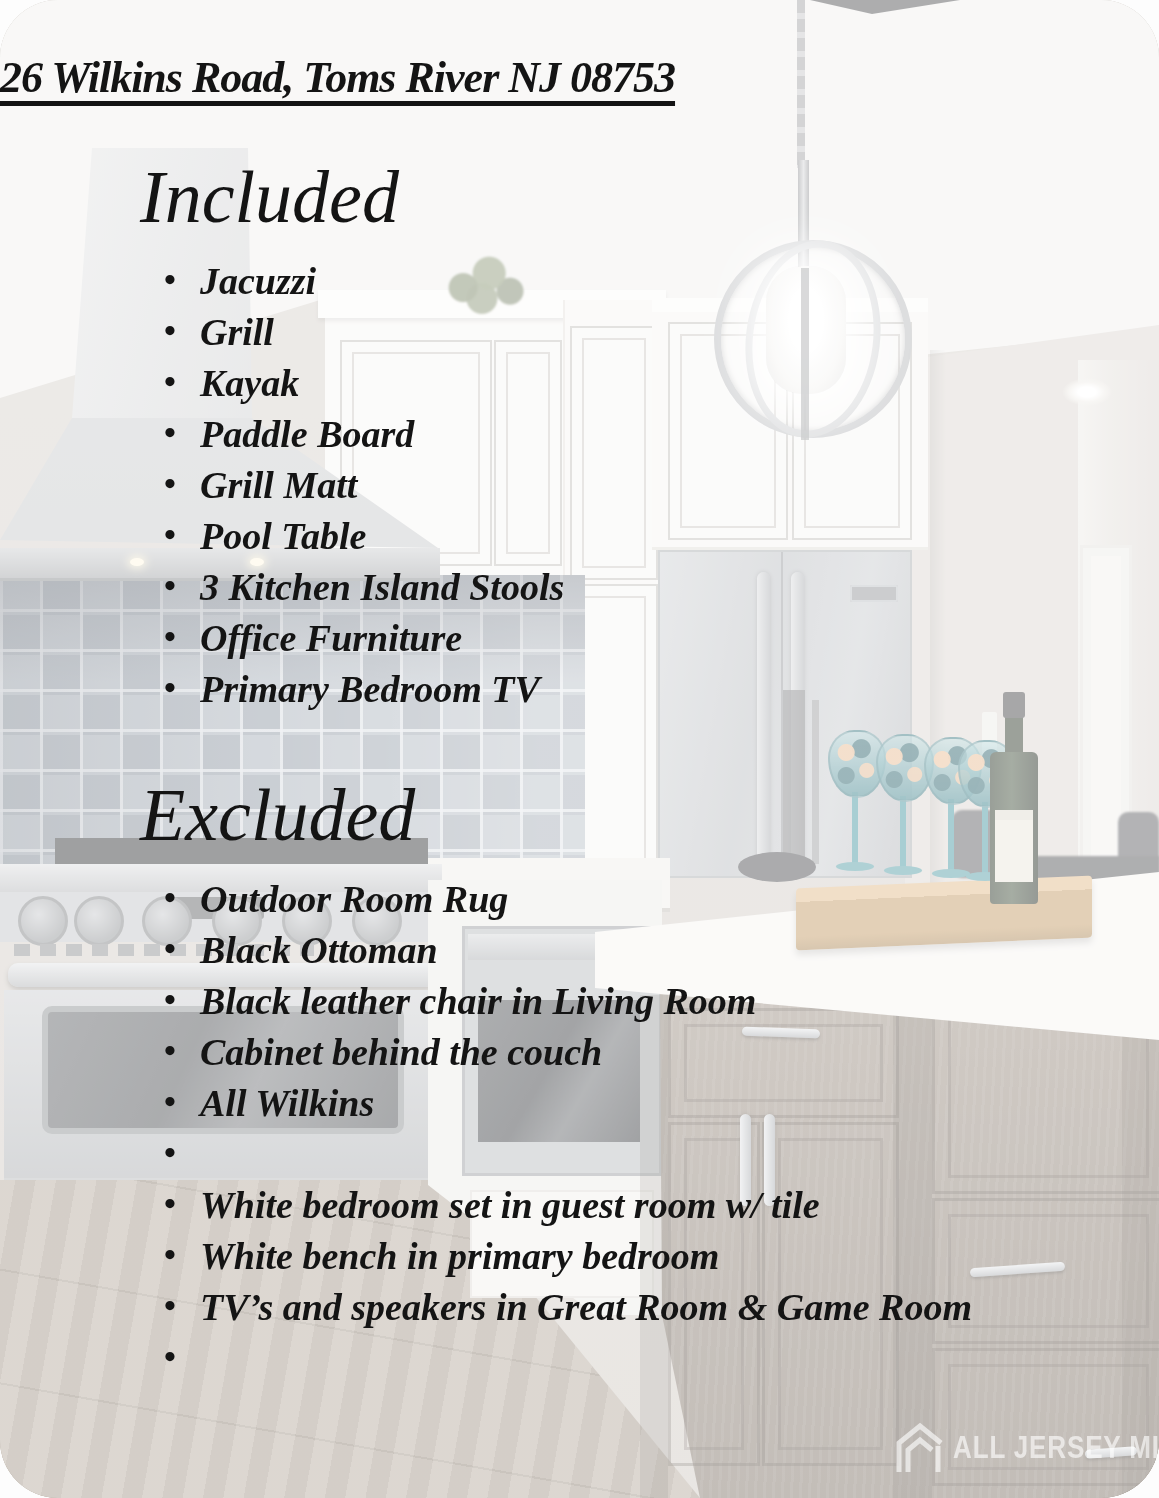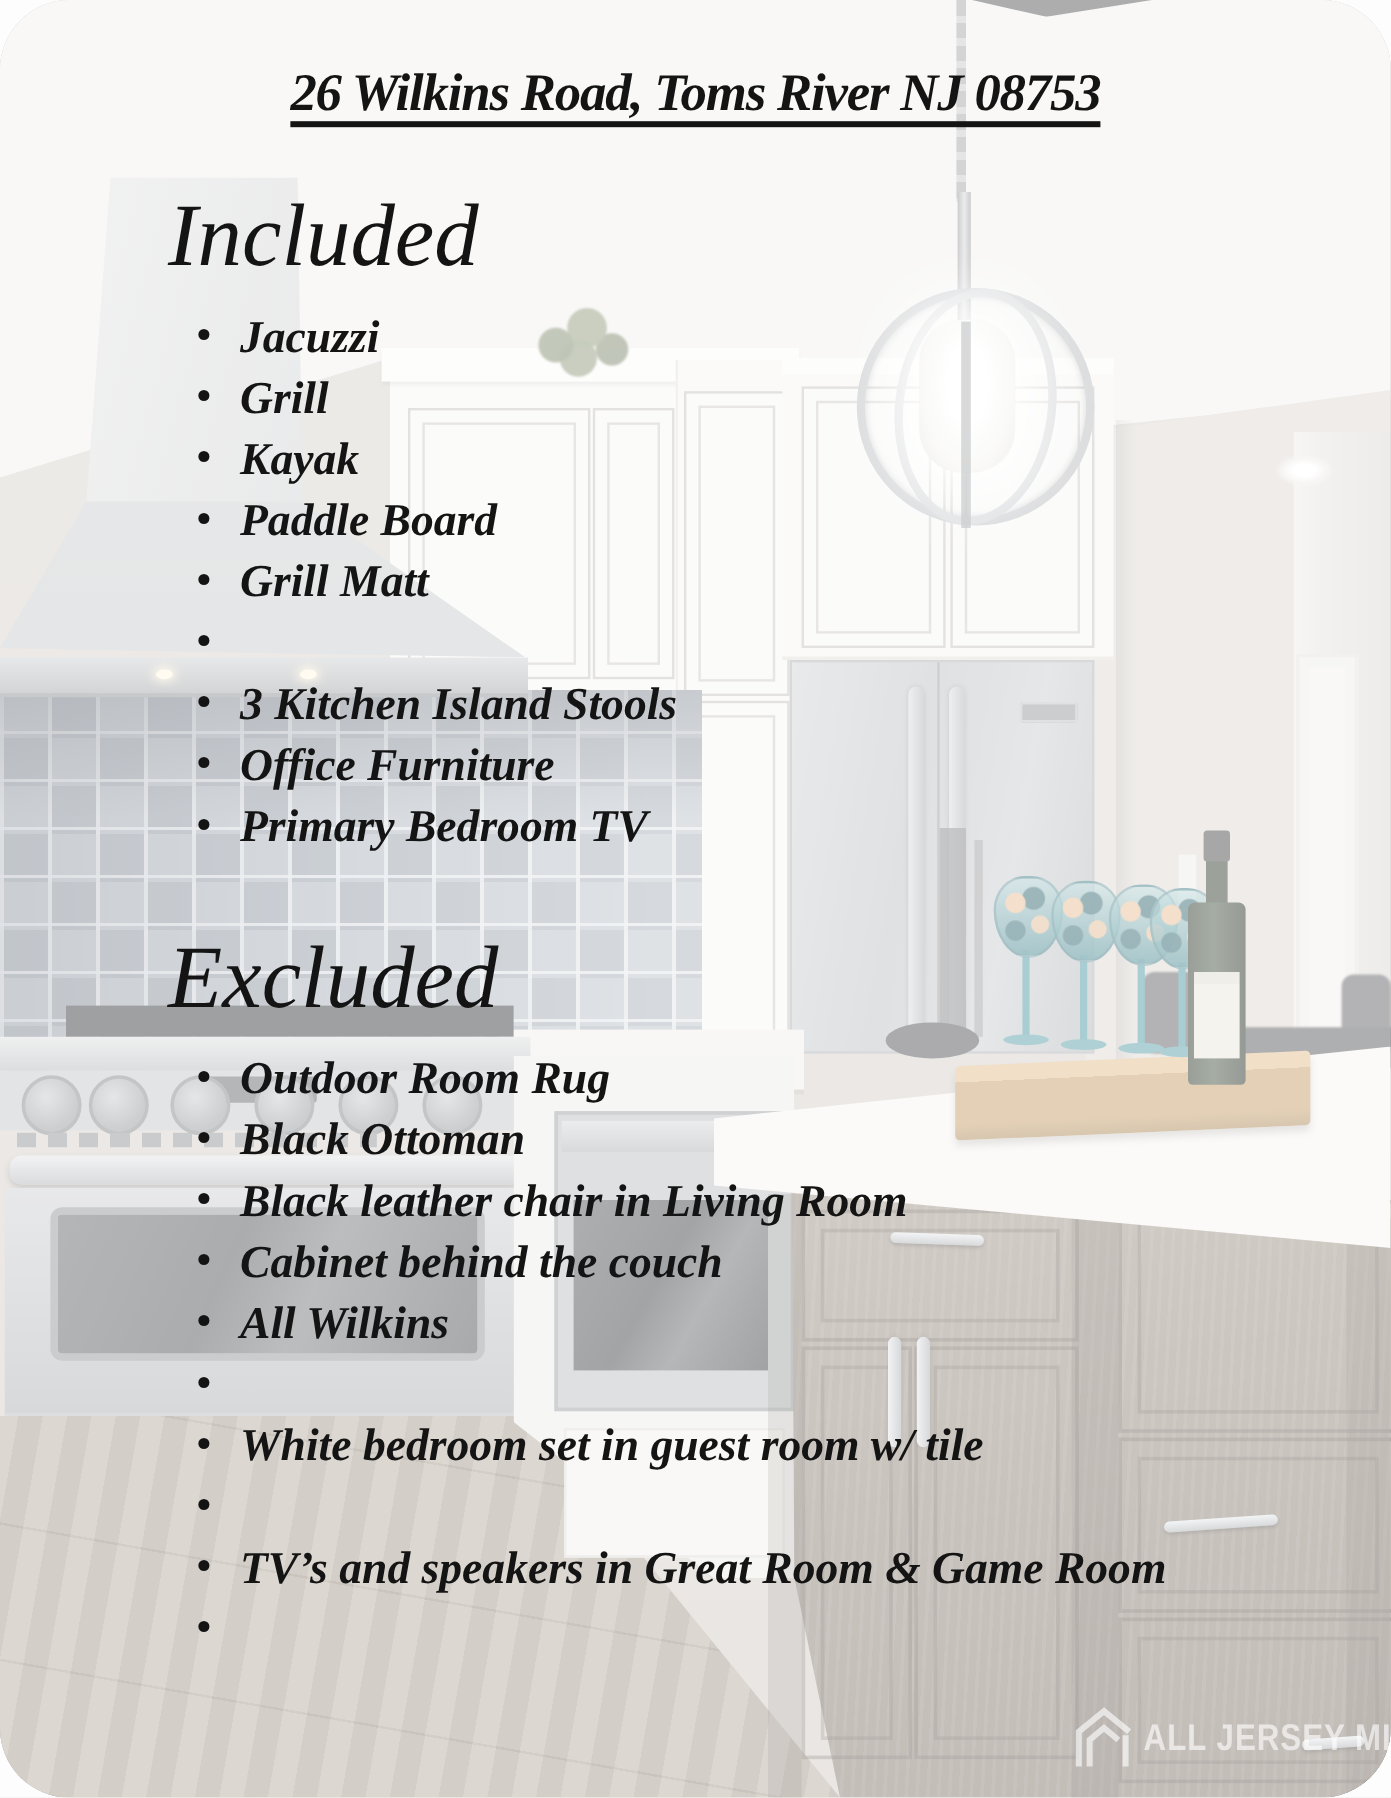--- a/index.html
+++ b/index.html
@@ -201,21 +201,21 @@
     border:7px solid #c0c2c5;transform:rotate(7deg);}
   .shade{left:766px;top:266px;width:80px;height:128px;border-radius:36px;
     background:radial-gradient(ellipse at 50% 42%,#ffffff 28%,#f4f3f1 66%,#dfdedc);
     box-shadow:0 0 44px 20px rgba(255,255,255,.9);}
   .rod-through{left:801px;top:268px;width:8px;height:172px;background:rgba(142,144,147,.75);}
 
   .wash{inset:0;background:rgba(255,255,255,.55);}
 
   
   .content{position:absolute;inset:0;color:var(--c-ink,#141414);}
-  .title{position:absolute;top:52px;left:0;width:100%;text-align:center;
+  .title{position:absolute;top:52px;left:0;width:100%;text-align:left;
     font-size:44px;font-weight:bold;font-style:italic;letter-spacing:-1px;
     text-decoration:underline;text-decoration-thickness:5px;text-underline-offset:9px;
     text-decoration-skip-ink:none;}
   .section{position:absolute;left:140px;right:40px;}
   .sec-included{top:160px;} .sec-excluded{top:778px;}
   .section h2{margin:0;font-size:74px;line-height:1;font-weight:normal;font-style:italic;
     display:inline-block;text-decoration-thickness:6px;
     text-underline-offset:12px;text-decoration-skip-ink:none;padding-right:6px;}
   .section ul{list-style:none;margin:22px 0 0 0;padding:0 0 0 24px;}
   .section li{position:relative;height:51px;line-height:51px;font-size:38px;
@@ -353,38 +353,38 @@
     <div class="title">26 Wilkins Road, Toms River NJ 08753</div>
 
     <div class="section sec-included">
       <h2>Included</h2>
       <ul>
           <li><span class="bullet">•</span><span>Jacuzzi</span></li>
           <li><span class="bullet">•</span><span>Grill</span></li>
           <li><span class="bullet">•</span><span>Kayak</span></li>
           <li><span class="bullet">•</span><span>Paddle Board</span></li>
           <li><span class="bullet">•</span><span>Grill Matt</span></li>
-          <li><span class="bullet">•</span></li>
+          <li><span class="bullet">•</span><span>Pool Table</span></li>
           <li><span class="bullet">•</span><span>3 Kitchen Island Stools</span></li>
           <li><span class="bullet">•</span><span>Office Furniture</span></li>
           <li><span class="bullet">•</span><span>Primary Bedroom TV</span></li>
         </ul>
     </div>
 
     <div class="section sec-excluded">
       <h2>Excluded</h2>
       <ul>
           <li><span class="bullet">•</span><span>Outdoor Room Rug</span></li>
           <li><span class="bullet">•</span><span>Black Ottoman</span></li>
           <li><span class="bullet">•</span><span>Black leather chair in Living Room</span></li>
           <li><span class="bullet">•</span><span>Cabinet behind the couch</span></li>
           <li><span class="bullet">•</span><span>All Wilkins</span></li>
           <li><span class="bullet">•</span></li>
           <li><span class="bullet">•</span><span>White bedroom set in guest room w/ tile</span></li>
-          <li><span class="bullet">•</span></li>
+          <li><span class="bullet">•</span><span>White bench in primary bedroom</span></li>
           <li><span class="bullet">•</span><span>TV’s and speakers in Great Room &amp; Game Room</span></li>
           <li><span class="bullet">•</span></li>
         </ul>
     </div>
   </div>
 
   <div class="watermark">
     <svg width="52" height="52" viewBox="0 0 52 52" fill="none" stroke="rgba(255,255,255,0.62)" stroke-width="5" stroke-linejoin="miter">
       <path d="M6 50 V21 L27 4 L48 21"></path>
       <path d="M15 50 V28 L27 18 L39 28"></path>

